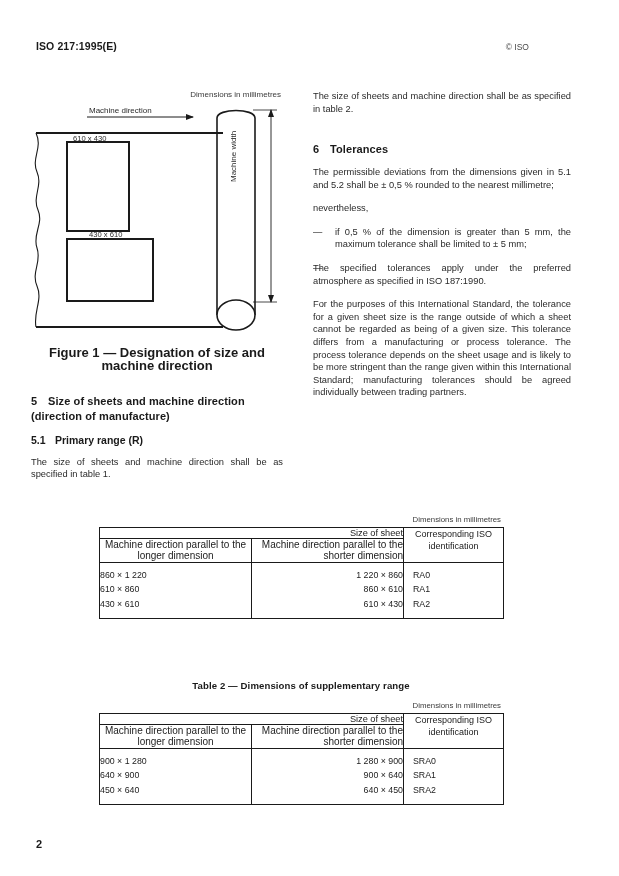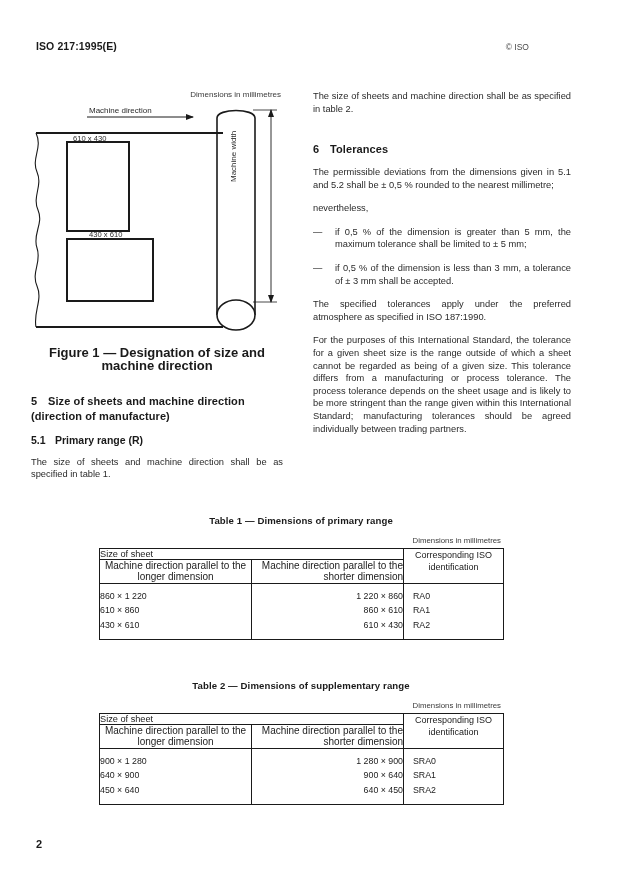--- a/index.html
+++ b/index.html
@@ -167,21 +167,21 @@
   }
   table.iso td, table.iso th {
     padding: 0;
     vertical-align: top;
     font-weight: normal;
   }
   .tb-outer {
     border: 1.6px solid #1a1a1a;
   }
   .th-span {
-    text-align: left;
+    text-align: right;
     font-size: 9.2px;
     font-weight: bold;
     padding: 5px 0 5px 0;
     border-bottom: 0.9px solid #1a1a1a;
   }
   .th-sub {
     font-size: 10px;
     line-height: 11.4px;
     padding: 4px 6px 6px 7px;
     color: #222;
@@ -296,30 +296,28 @@
 
     <p class="body">nevertheless,</p>
 
     <div class="dashitem">
       <span class="dash">—</span>
       <span>if 0,5 % of the dimension is greater than 5 mm, the maximum tolerance shall be limited to ± 5 mm;</span>
     </div>
 
     <div class="dashitem">
       <span class="dash">—</span>
-      <span>if 0,5 % of the dimension is less than 3 mm, a tolerance of ± 3 mm shall be accepted.</span>
     </div>
 
     <p class="body">The specified tolerances apply under the preferred atmosphere as specified in ISO 187:1990.</p>
 
     <p class="body">For the purposes of this International Standard, the tolerance for a given sheet size is the range outside of which a sheet cannot be regarded as being of a given size. This tolerance differs from a manufacturing or process tolerance. The process tolerance depends on the sheet usage and is likely to be more stringent than the range given within this International Standard; manufacturing tolerances should be agreed individually between trading partners.</p>
   </div>
 
   <div class="tbl-block" style="top:515px;">
-    <div class="tbl-title">Table 1 — Dimensions of primary range</div>
     <div class="tbl-dimnote">Dimensions in millimetres</div>
 
     <table class="iso tb-outer">
       <colgroup>
         <col style="width:152px">
         <col style="width:152px">
         <col style="width:100px">
       </colgroup>
       <tbody>
         <tr>

